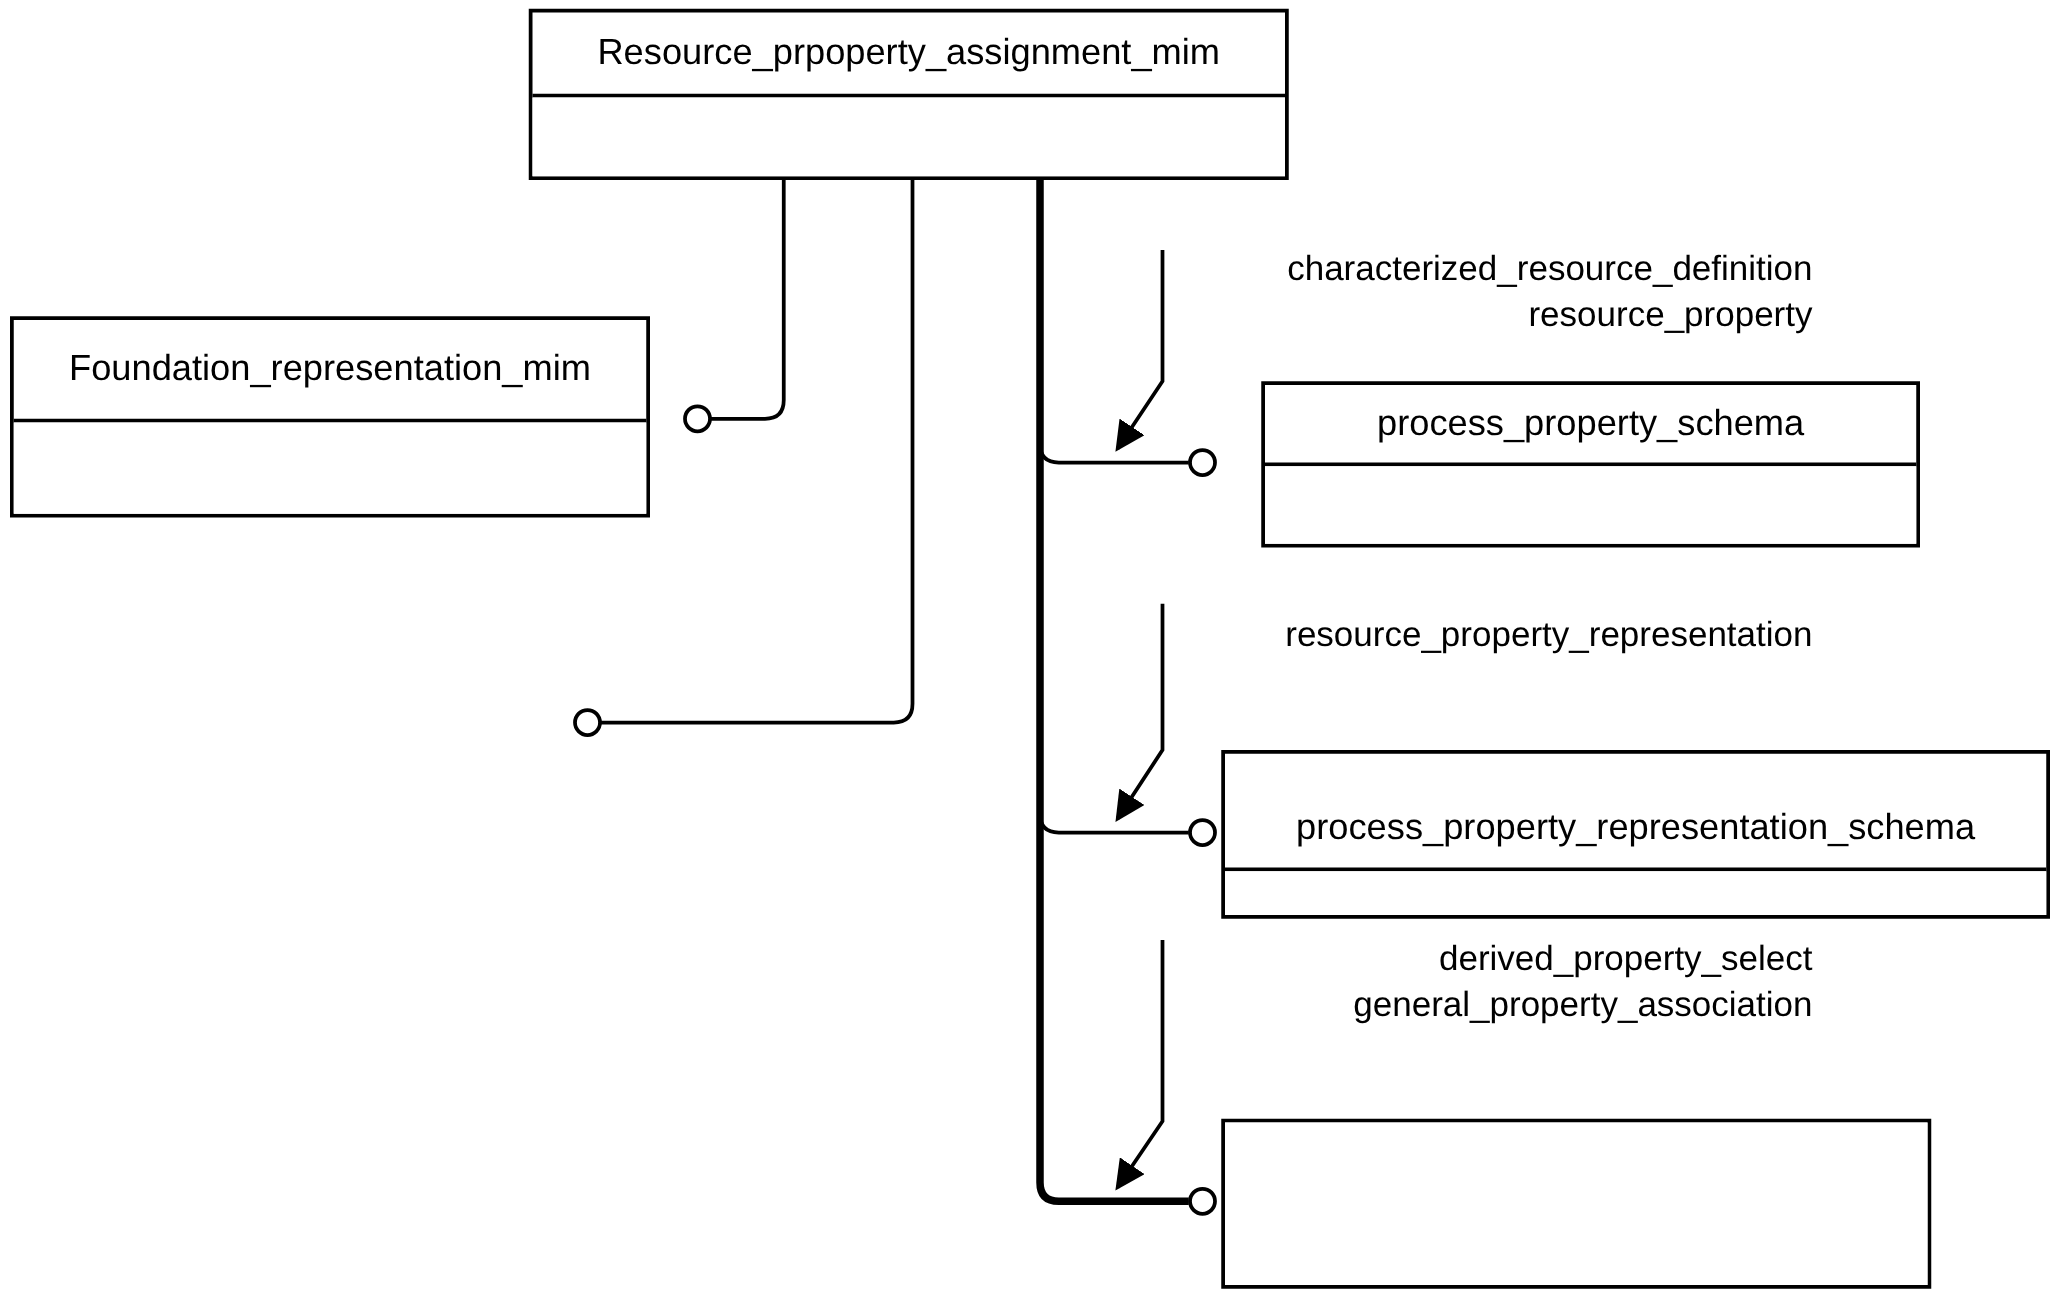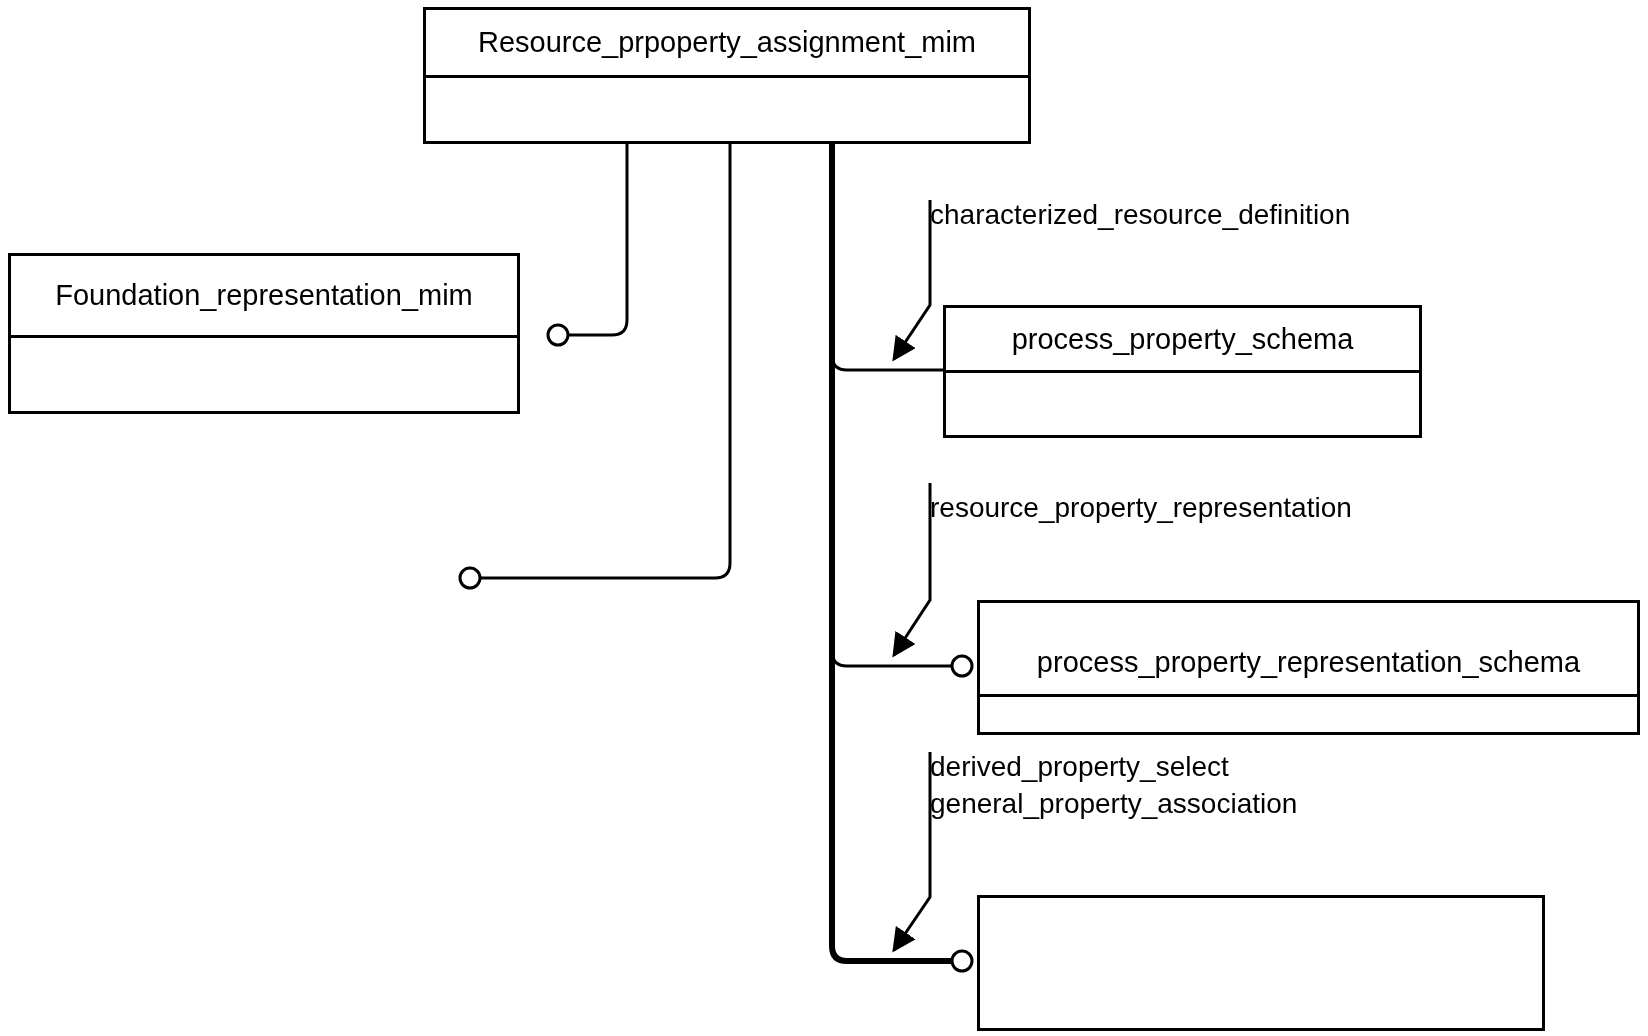--- a/index.html
+++ b/index.html
@@ -40,21 +40,21 @@
     font-size: 29px;
     letter-spacing: 0px;
     white-space: nowrap;
   }
   .entity .body {
     flex: 1 1 auto;
     background: #ffffff;
   }
   .rel-label {
     position: absolute;
-    text-align: left;
+    text-align: right;
     font-size: 28px;
     line-height: 37px;
     white-space: nowrap;
   }
   .rel-label span { display: block; }
 </style>
 </head>
 <body>
 
 <div id="canvas">
@@ -89,36 +89,37 @@
     <div class="title" style="height:65px;">Resource_prpoperty_assignment_mim</div>
     <div class="body"></div>
   </div>
 
   <div class="entity" style="left:8px; top:253px; width:512px; height:161px;">
     <div class="title" style="height:79px;">Foundation_representation_mim</div>
     <div class="body"></div>
   </div>
 
 
-  <div class="entity" style="left:943px; top:305px; width:479px; height:133px;">
+  <div class="entity" style="left:1009px; top:305px; width:527px; height:133px;">
     <div class="title" style="height:62px;">process_property_schema</div>
     <div class="body"></div>
   </div>
 
   <div class="entity" style="left:977px; top:600px; width:663px; height:135px;">
     <div class="title" style="height:63px;margin-top:28px;">process_property_representation_schema</div>
     <div class="body"></div>
   </div>
 
   <div class="entity" style="left:977px; top:895px; width:568px; height:136px;">
     <div class="body"></div>
   </div>
 
   <div class="rel-label" style="left:930px; top:196px; width:520px;">
     <span>characterized_resource_definition</span>
+    <span>resource_property</span>
   </div>
 
   <div class="rel-label" style="left:930px; top:489px; width:520px;">
     <span>resource_property_representation</span>
   </div>
 
   <div class="rel-label" style="left:930px; top:748px; width:520px;">
     <span>derived_property_select</span>
     <span>general_property_association</span>
   </div>

